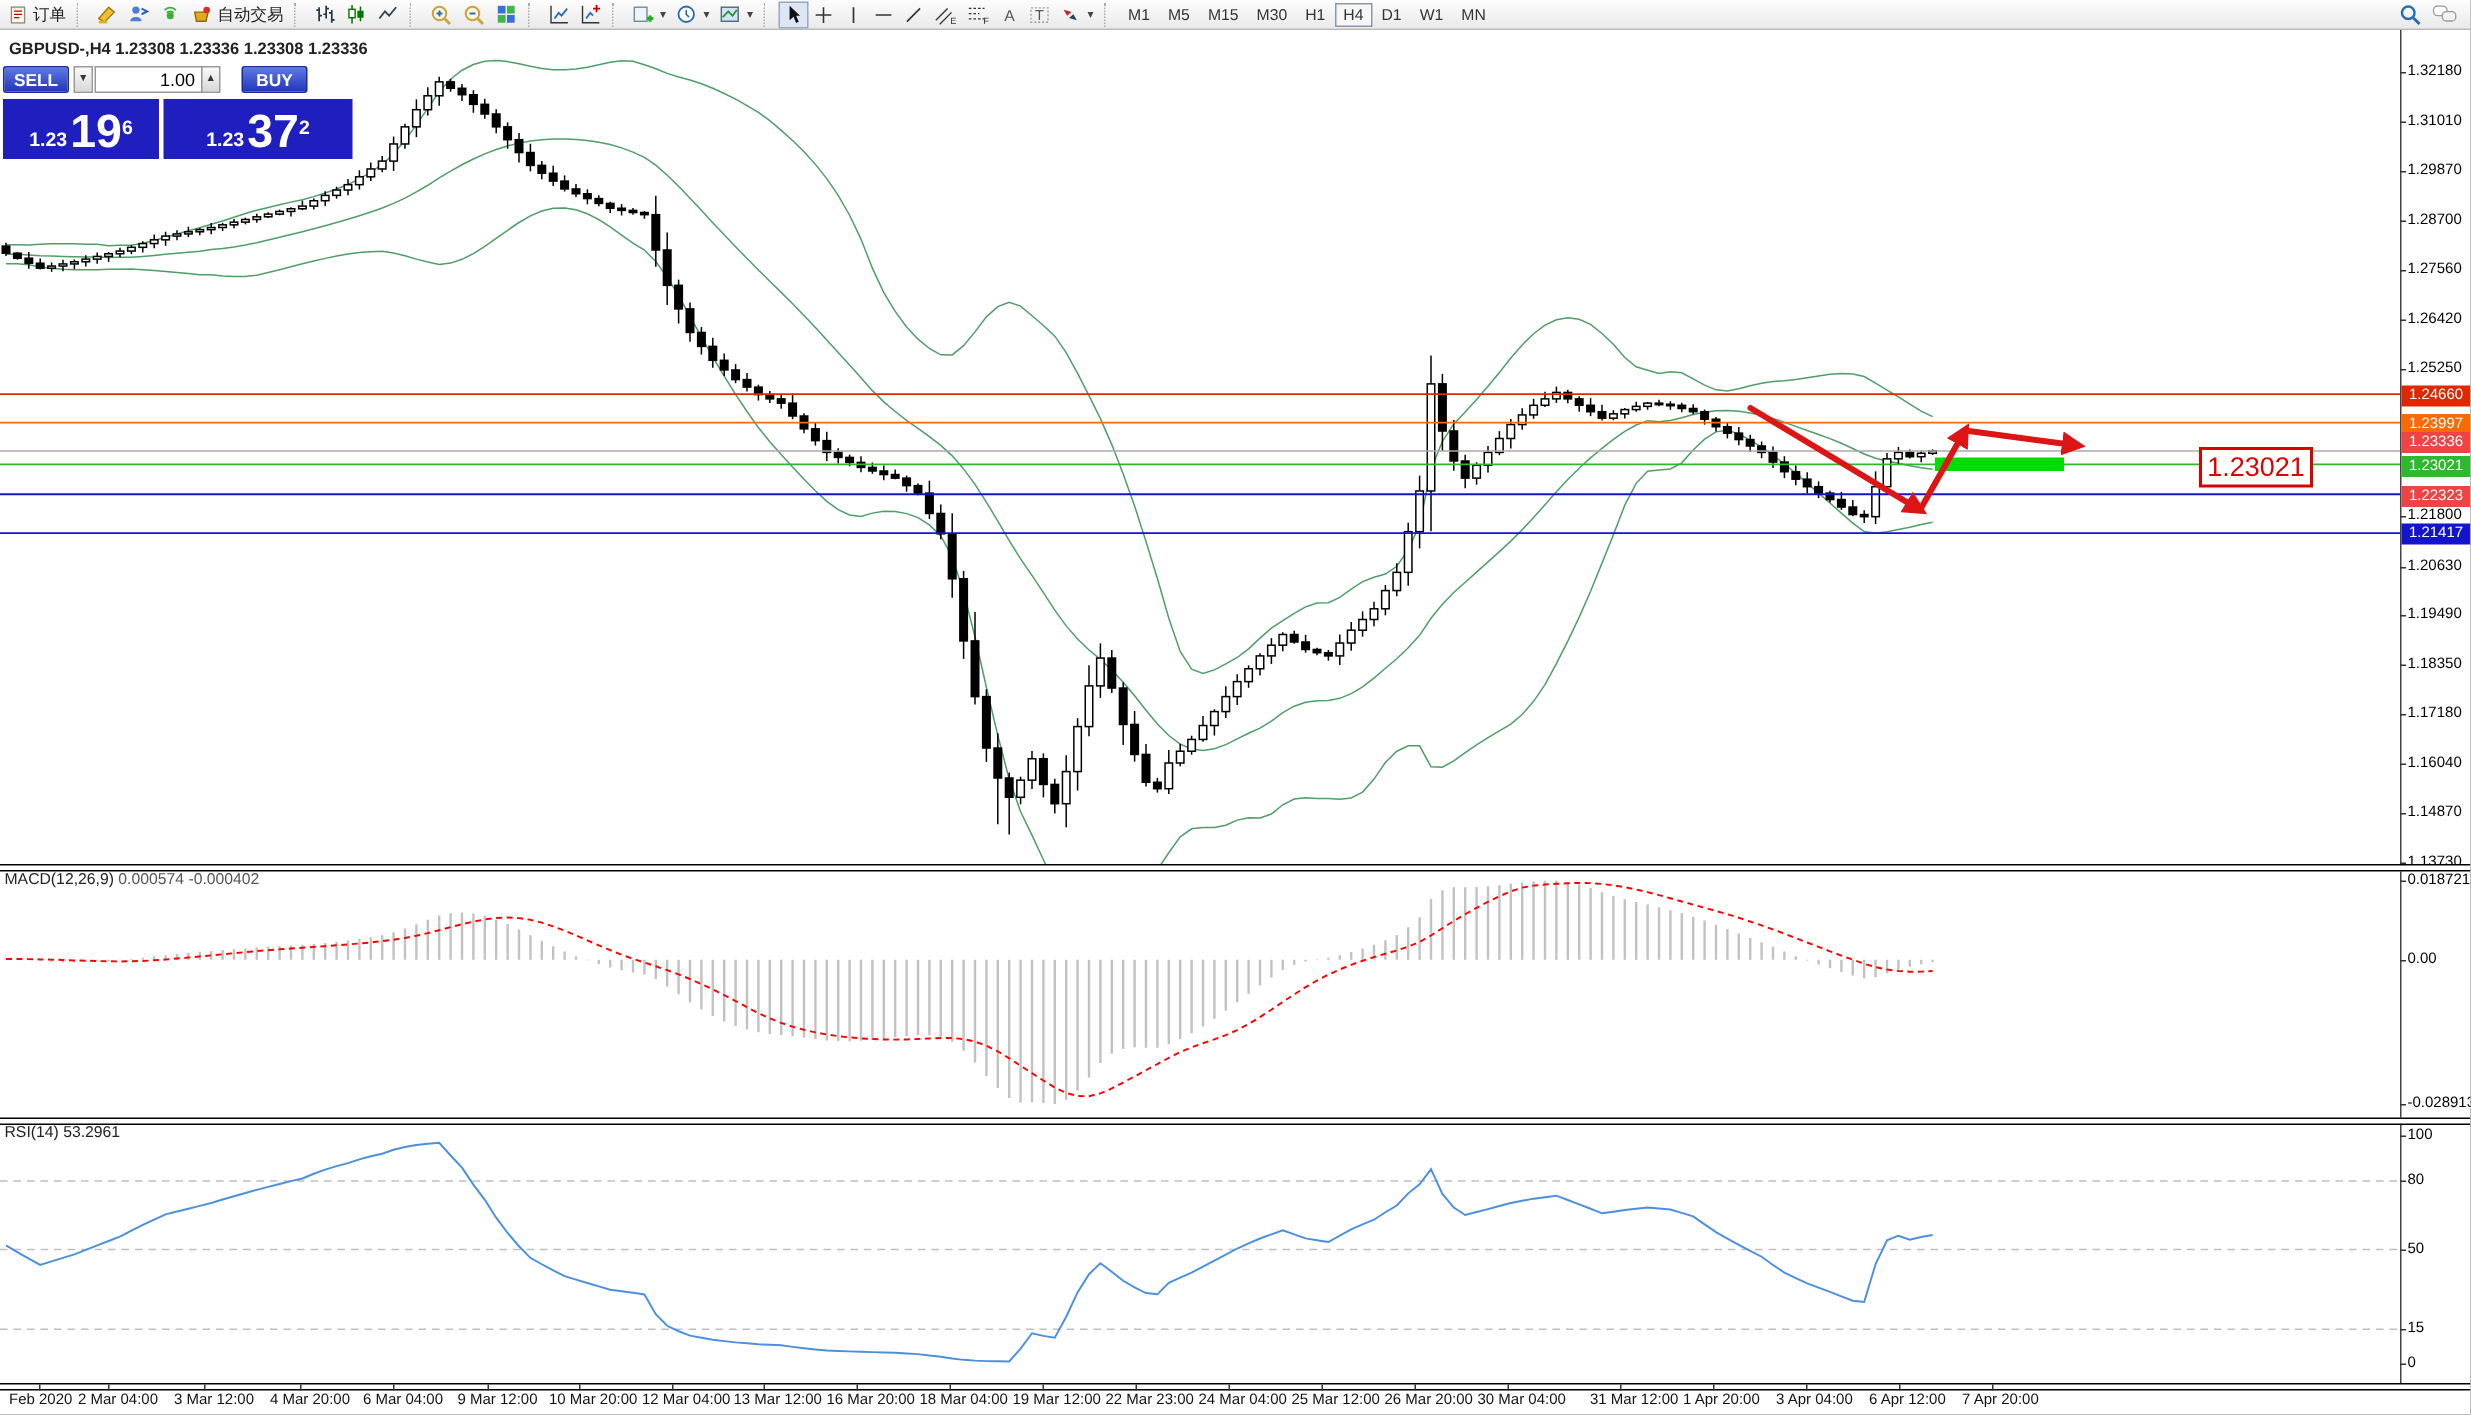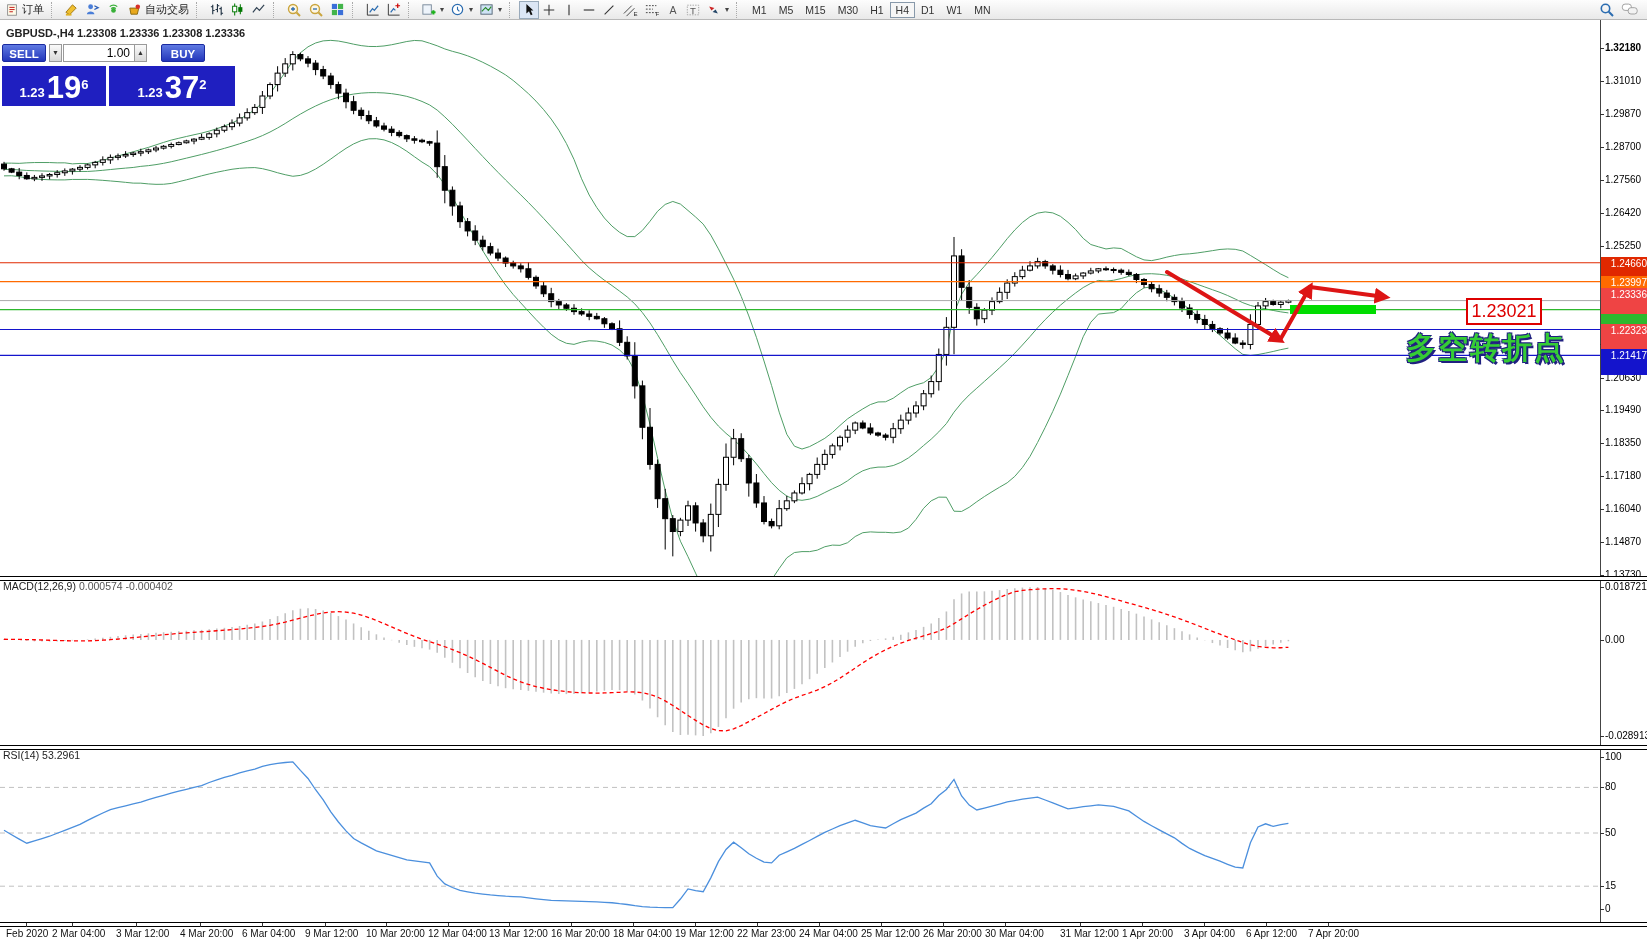--- a/index.html
+++ b/index.html
@@ -22,22 +22,22 @@
   .ic{display:block;}
   
   #symbol-info{position:absolute;left:6px;top:27px;font-size:11px;font-weight:bold;color:#222;z-index:5;}
   .pane-sep{position:absolute;left:0;width:1647px;height:3px;border-top:1px solid #000;
     border-bottom:1px solid #000;background:#fff;z-index:6;}
   #axis-line{position:absolute;left:1600px;top:20px;width:1px;height:903px;background:#444;z-index:4;}
   svg.pane{position:absolute;left:0;background:#fff;z-index:1;}
   .ind-label{position:absolute;left:3px;font-size:10.5px;color:#222;z-index:5;}
   .axlab{position:absolute;left:1605px;font-size:10px;color:#000;z-index:5;white-space:nowrap;}
   .axtick{position:absolute;left:1600px;width:4px;height:1px;background:#333;z-index:5;}
-  .badge{position:absolute;left:1601px;width:46px;height:26px;color:#fff;font-size:10px;
-    line-height:13px;text-align:right;z-index:6;}
+  .badge{position:absolute;left:1601px;width:46px;height:14px;color:#fff;font-size:10px;
+    line-height:13px;text-align:center;z-index:6;}
   .tlab{position:absolute;top:928px;font-size:10px;color:#111;z-index:5;white-space:nowrap;}
   .ttick{position:absolute;top:923px;width:1px;height:4px;background:#333;z-index:7;}
   
   #trade-panel{position:absolute;left:2px;top:44px;width:233px;height:62px;z-index:10;}
   .tp-btn{position:absolute;top:0;width:44px;height:18px;color:#fff;font-size:11.5px;font-weight:bold;
     text-align:center;line-height:18px;background:linear-gradient(#5f7ae2,#2336bb);
     border:1px solid #1a2aa0;border-radius:2px;box-sizing:border-box;}
   #tp-sell-btn{left:0;}
   #tp-buy-btn{left:159px;}
   .tp-step{position:absolute;top:0;width:13px;height:18px;background:linear-gradient(#fafafa,#d8d8d8);
@@ -825,24 +825,23 @@
     <span>MACD(12,26,9)</span>
     <span style="color:#555;">0.000574</span>
     <span style="color:#555;">-0.000402</span>
   </div>
   <div class="ind-label" style="top:749px;">
     <span>RSI(14)</span>
     <span>53.2961</span>
   </div>
 
   <div id="price-tag" style="left: 1466px; top: 298px; width: 72px; height: 23px; line-height: 23px;">1.23021</div>
-  <div id="cn-note" style="left: 1406px; top: 328px; color: rgb(53, 204, 53);">多空转折点</div>
 
 <div class="axtick" style="top: 48px;"></div>
-    <div class="axlab" style="top: 42px; font-weight: bold;">1.32180</div>
+    <div class="axlab" style="top: 42px;">1.32180</div>
     <div class="axtick" style="top: 81.4152px;"></div>
     <div class="axlab" style="top: 75.4152px;">1.31010</div>
     <div class="axtick" style="top: 113.974px;"></div>
     <div class="axlab" style="top: 107.974px;">1.29870</div>
     <div class="axtick" style="top: 147.389px;"></div>
     <div class="axlab" style="top: 141.389px;">1.28700</div>
     <div class="axtick" style="top: 179.947px;"></div>
     <div class="axlab" style="top: 173.947px;">1.27560</div>
     <div class="axtick" style="top: 212.506px;"></div>
     <div class="axlab" style="top: 206.506px;">1.26420</div>

